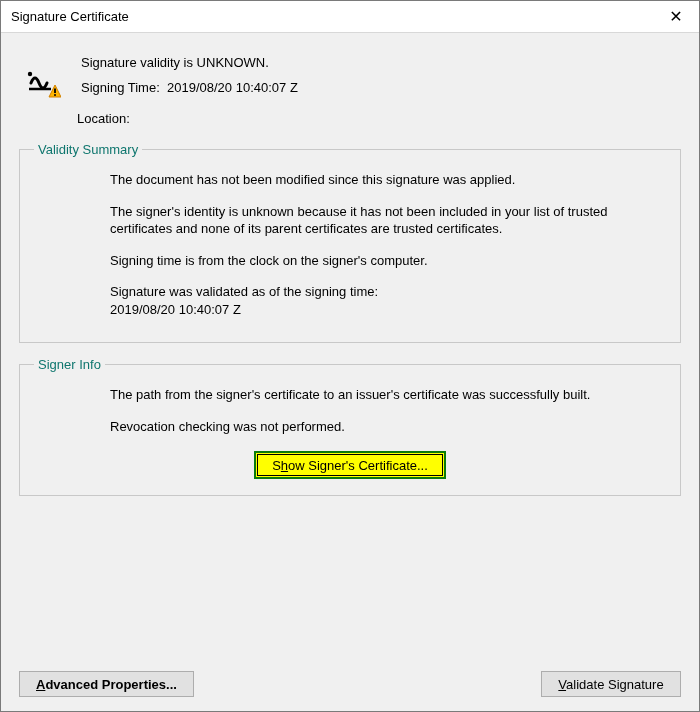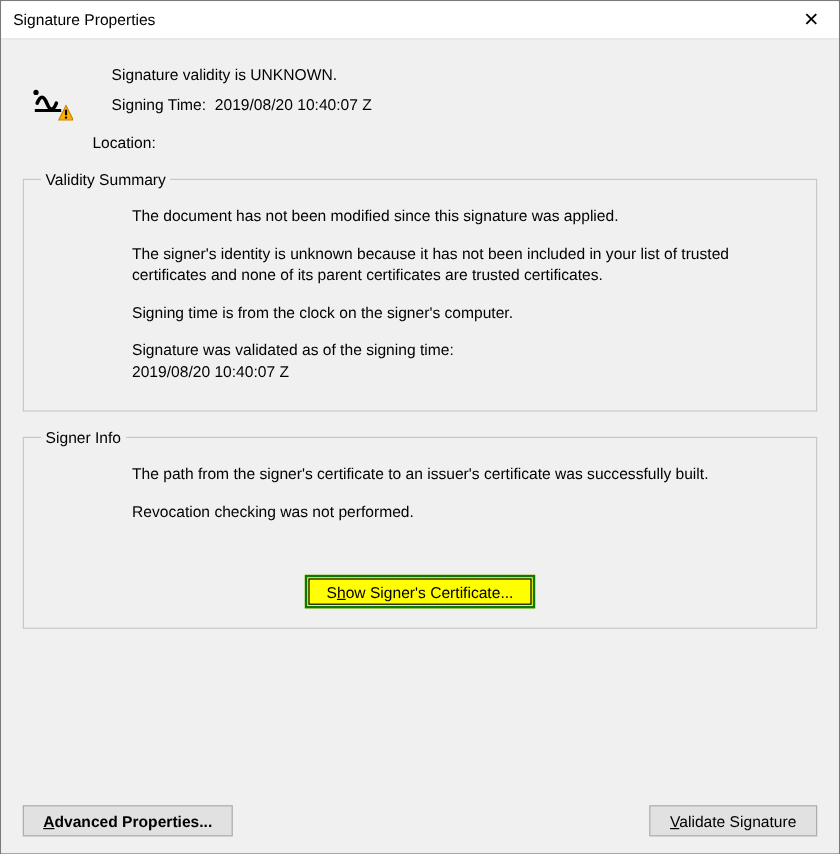--- a/index.html
+++ b/index.html
@@ -45,37 +45,37 @@
   }
   .client {
     flex: 1;
     background: #f0f0f0;
     padding: 14px 18px 14px 18px;
     display: flex;
     flex-direction: column;
   }
   .hdr-row {
     display: flex;
-    align-items: flex-end;
-    gap: 32px;
+    align-items: center;
+    gap: 20px;
     padding: 8px 0 6px 6px;
   }
   .sig-icon { width: 36px; flex: 0 0 36px; padding-top: 4px; }
   .hdr-text p { margin: 0 0 10px 0; }
   .meta { padding-left: 58px; }
   .meta p { margin: 0 0 14px 0; }
   fieldset {
     border: 1px solid #c8c8c8;
     margin: 2px 0 12px 0;
     padding: 8px 14px 10px 14px;
   }
   legend {
     padding: 0 4px;
     font-size: 13px;
-    color: #000000;
+    color: #0f766e;
   }
   .fs-body { padding: 6px 0 0 76px; }
   .fs-body p { margin: 0 0 14px 0; line-height: 1.35; }
   .signer-btn-row {
     display: flex;
     justify-content: center;
     padding: 2px 0 6px 0;
   }
   .btn {
     background: #e1e1e1;
@@ -85,41 +85,40 @@
     font-family: inherit;
     font-size: 13px;
     cursor: default;
   }
   .btn.hl {
     background: #ffff00;
     border: 2px solid #0a7a0a;
     outline: 1px solid #000;
     outline-offset: -4px;
     height: 28px;
-    margin-top: 28px;
   }
   .footer {
     margin-top: auto;
     display: flex;
     gap: 10px;
     align-items: center;
     padding-top: 6px;
   }
   .footer .spacer { flex: 1; }
   .footer .btn { min-width: 140px; }
   .footer .btn.adv { min-width: 170px; font-weight: bold; }
   .ul { text-decoration: underline; }
 </style>
 </head>
 <body>
 
 <div class="window">
 
   <div class="titlebar">
-    <span class="title">Signature Properties</span>
+    <span class="title">Signature Certificate</span>
     <div class="close">
       <span>✕</span>
     </div>
   </div>
 
   <div class="client">
 
     <div class="hdr-row">
       <div class="sig-icon">
         <svg viewBox="0 0 36 36" width="36" height="36">

